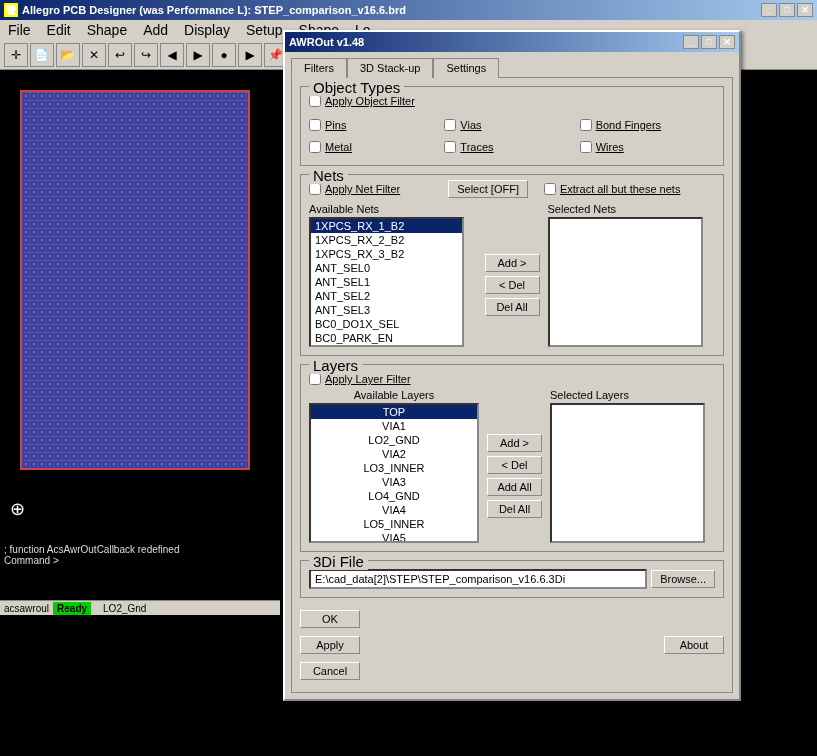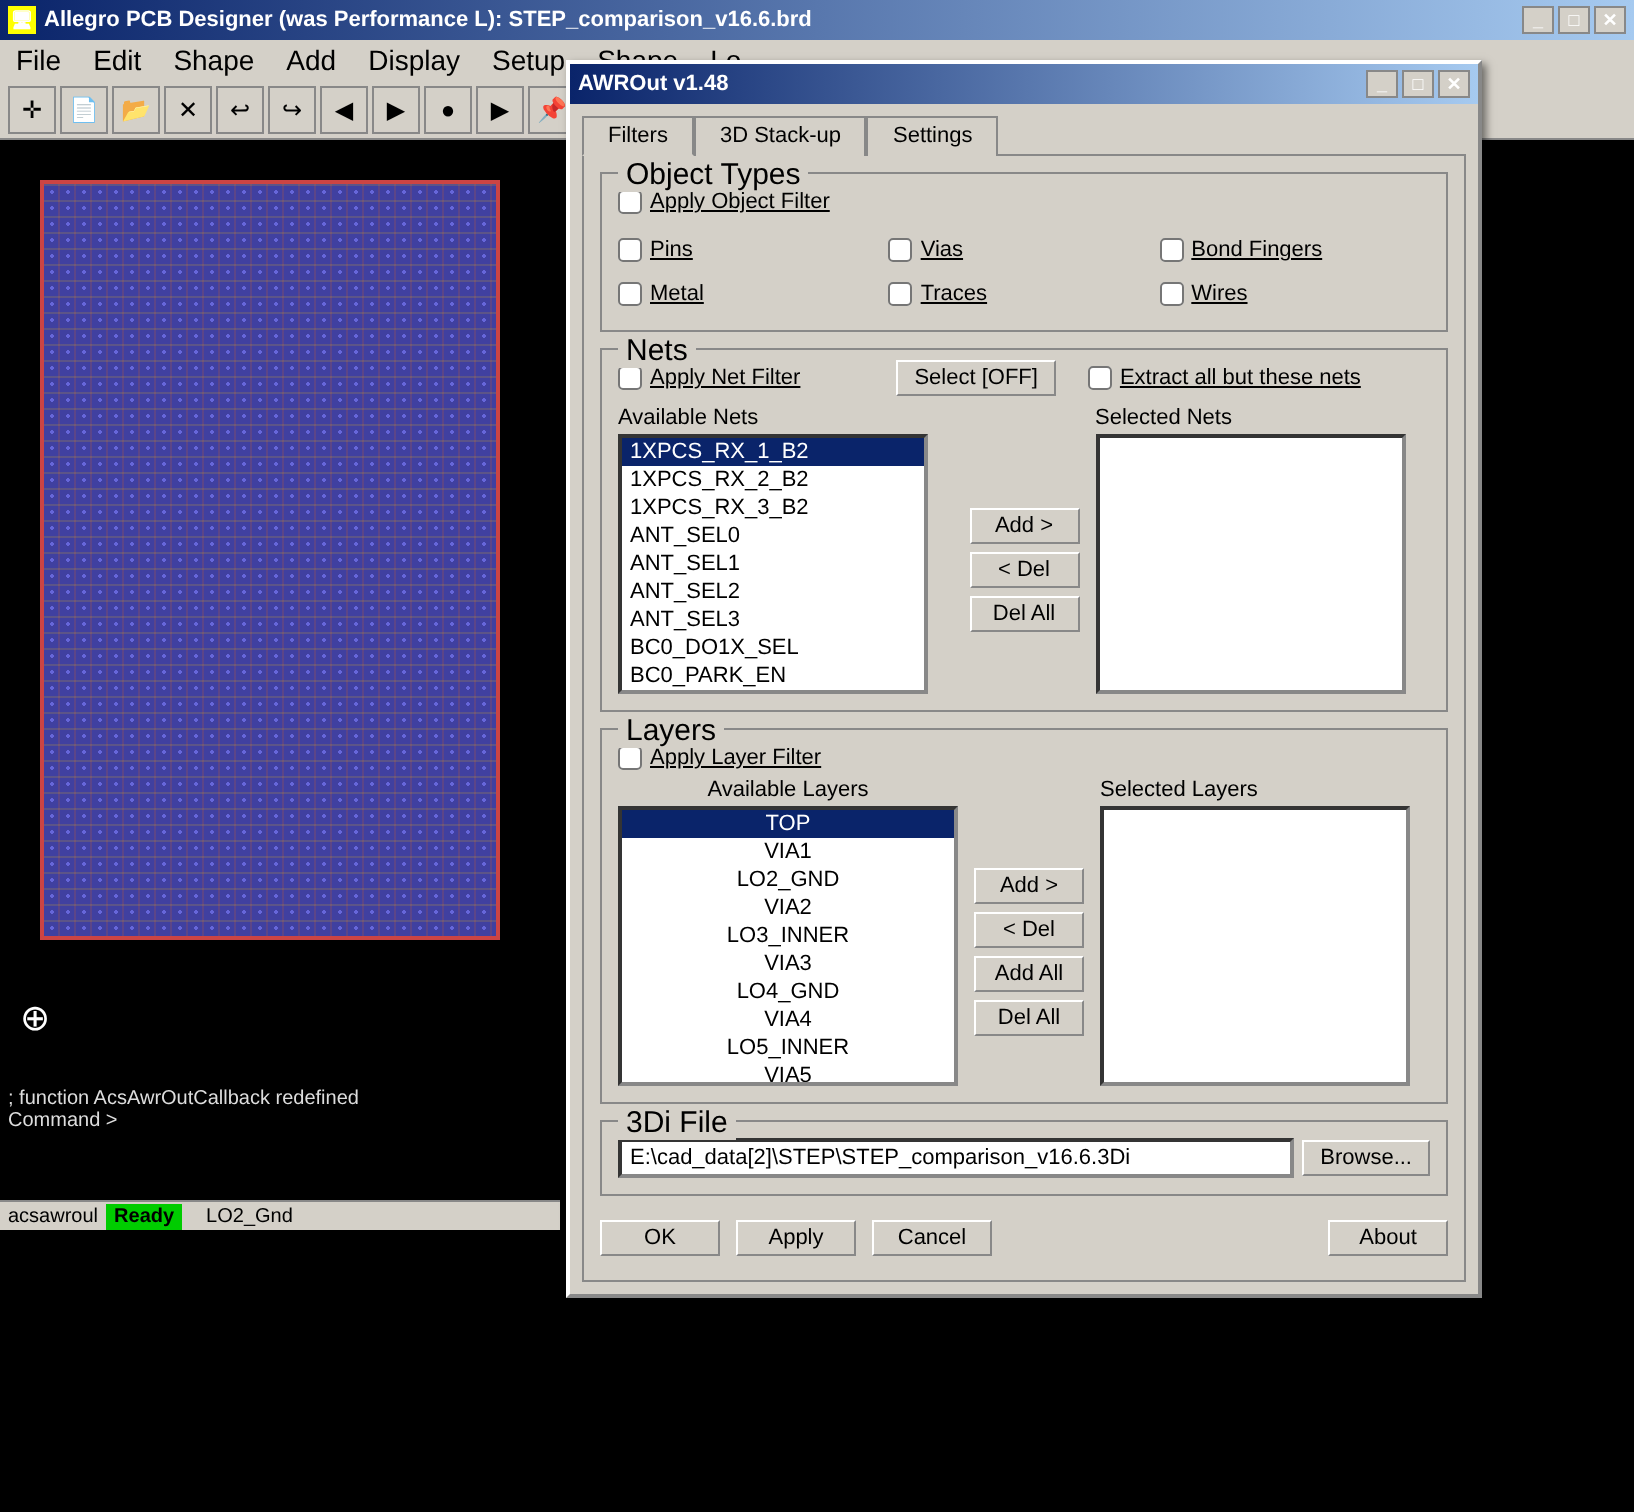--- a/index.html
+++ b/index.html
@@ -261,21 +261,21 @@
       padding: 2px 4px;
       font-size: 11px;
     }
     .bottom-buttons {
       display: flex;
       justify-content: space-between;
       align-items: center;
       margin-top: 8px;
       padding: 4px 0;
     }
-    .bottom-left { display: flex; gap: 8px; }
+    .bottom-left { display: flex; gap: 8px; flex-direction: column; }
   </style>
 </head>
 <body>
 
 <div class="main-window">
 
   <div class="main-titlebar">
     <div class="main-titlebar-icon">🖥</div>
     <span>Allegro PCB Designer (was Performance L): STEP_comparison_v16.6.brd</span>
     <div class="main-titlebar-buttons">

